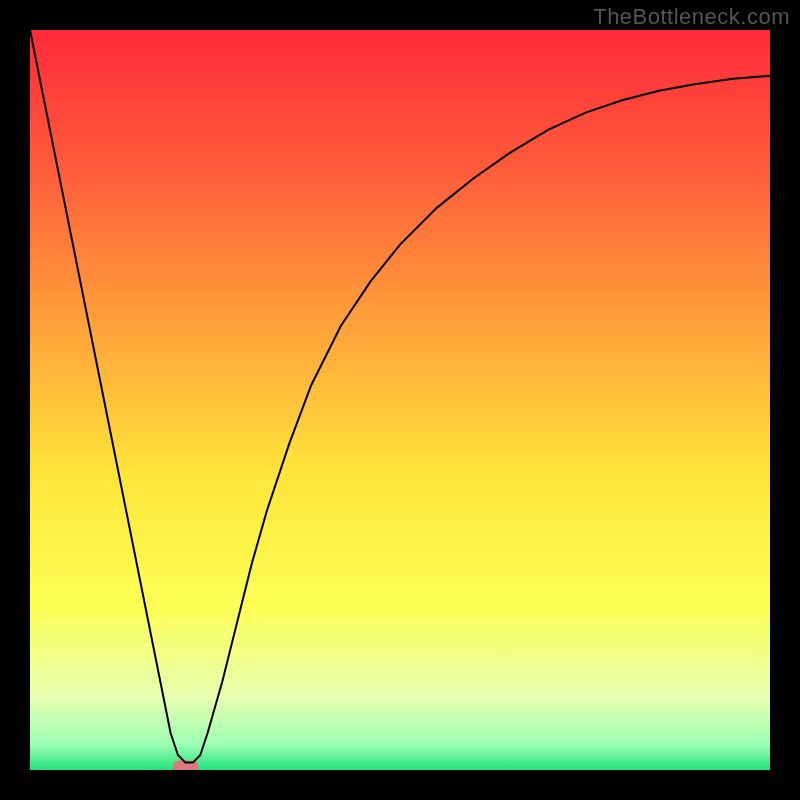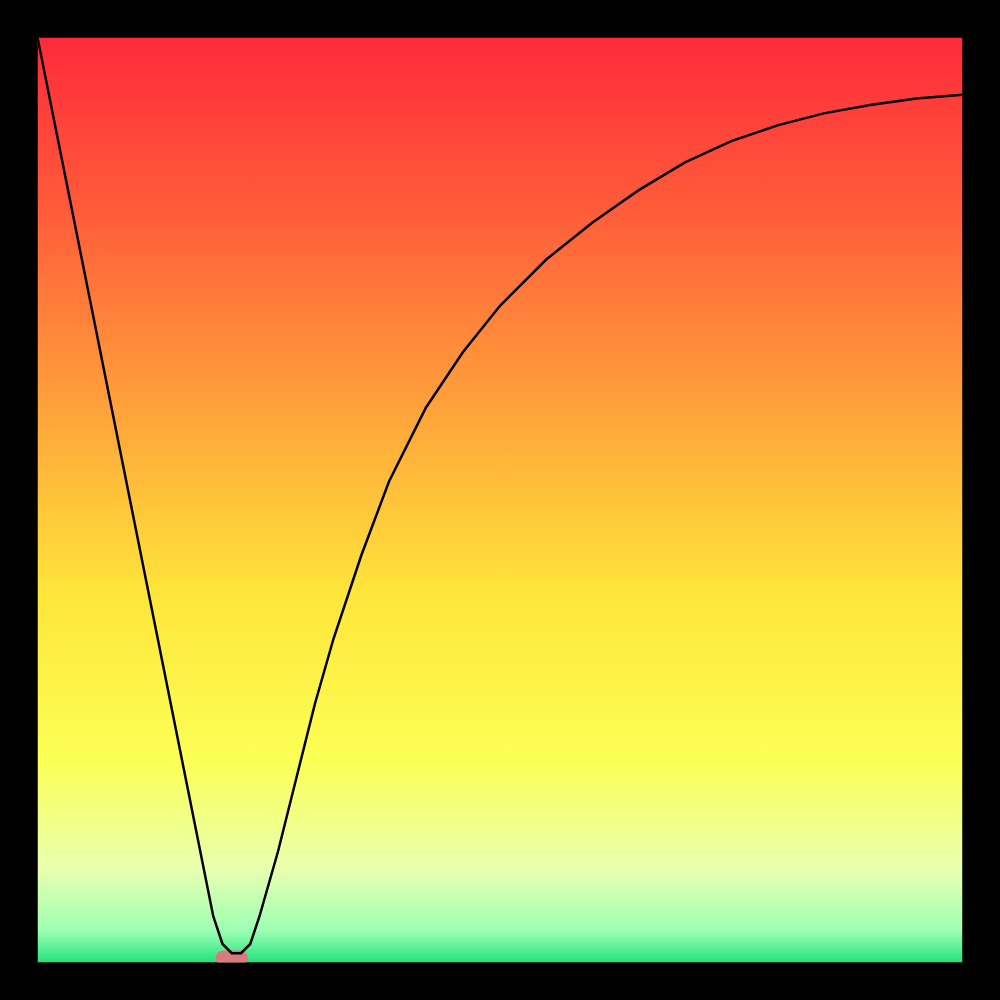--- a/index.html
+++ b/index.html
@@ -51,13 +51,14 @@
           <stop offset="90%" stop-color="#e8ffb0"></stop>
           <stop offset="96.5%" stop-color="#9effb4"></stop>
           <stop offset="100%" stop-color="#23e27e"></stop>
         </linearGradient>
     </defs>
     <rect x="0" y="0" width="740" height="740" fill="url(#bg-grad)"></rect>
     <rect id="marker-rect" rx="6" ry="6" x="142.45000000000002" y="730.38" width="25.899999999999977" height="11.840000000000032" fill="#db7a7a"></rect>
     <path id="curve-path" fill="none" stroke-width="2" d="M0.00 0.00 L14.80 74.00 L29.60 148.00 L44.40 222.00 L59.20 296.00 L74.00 370.00 L88.80 444.00 L103.60 518.00 L118.40 592.00 L133.20 666.00 L140.60 703.00 L148.00 725.20 L155.40 732.60 L162.80 732.60 L170.20 725.20 L177.60 703.00 L192.40 651.20 L207.20 592.00 L222.00 532.80 L236.80 481.00 L259.00 414.40 L281.20 355.20 L310.80 296.00 L340.40 251.60 L370.00 214.60 L407.00 177.60 L444.00 148.00 L481.00 122.10 L518.00 99.90 L555.00 82.88 L592.00 70.30 L629.00 60.68 L666.00 54.02 L703.00 48.84 L740.00 45.88" stroke="#000000"></path>
   </svg>
 
+  <div class="watermark">TheBottleneck.com</div>
 </div>
 
 </body></html>

